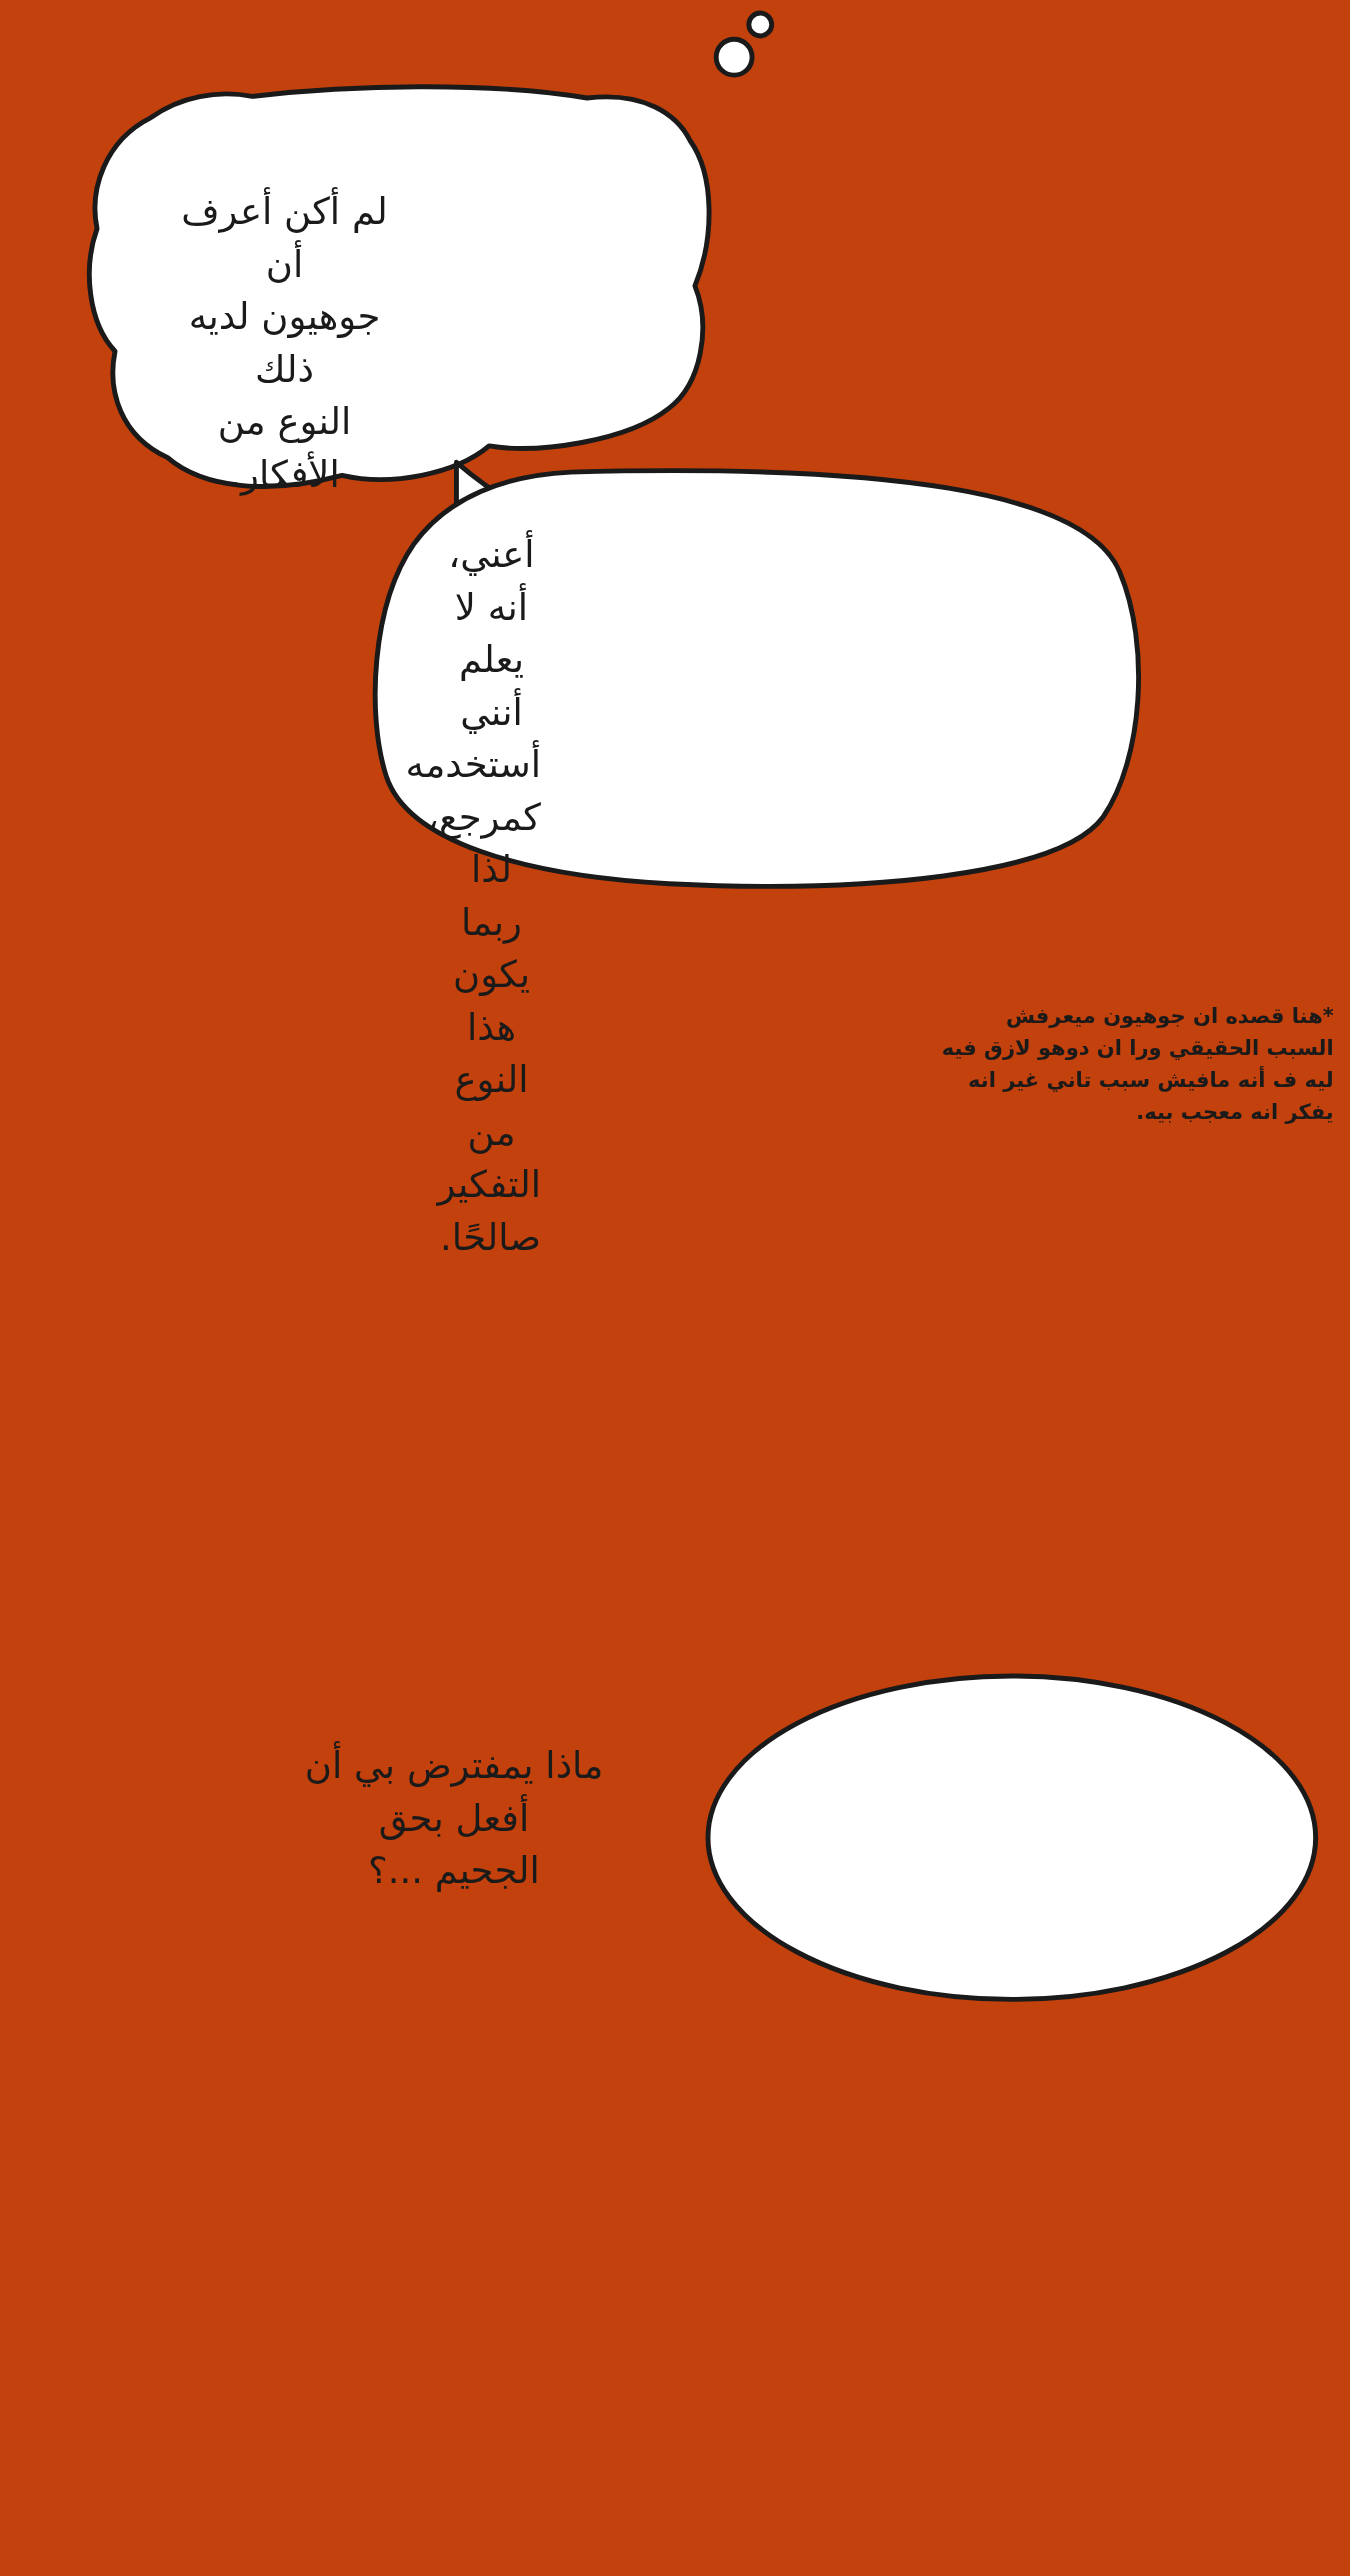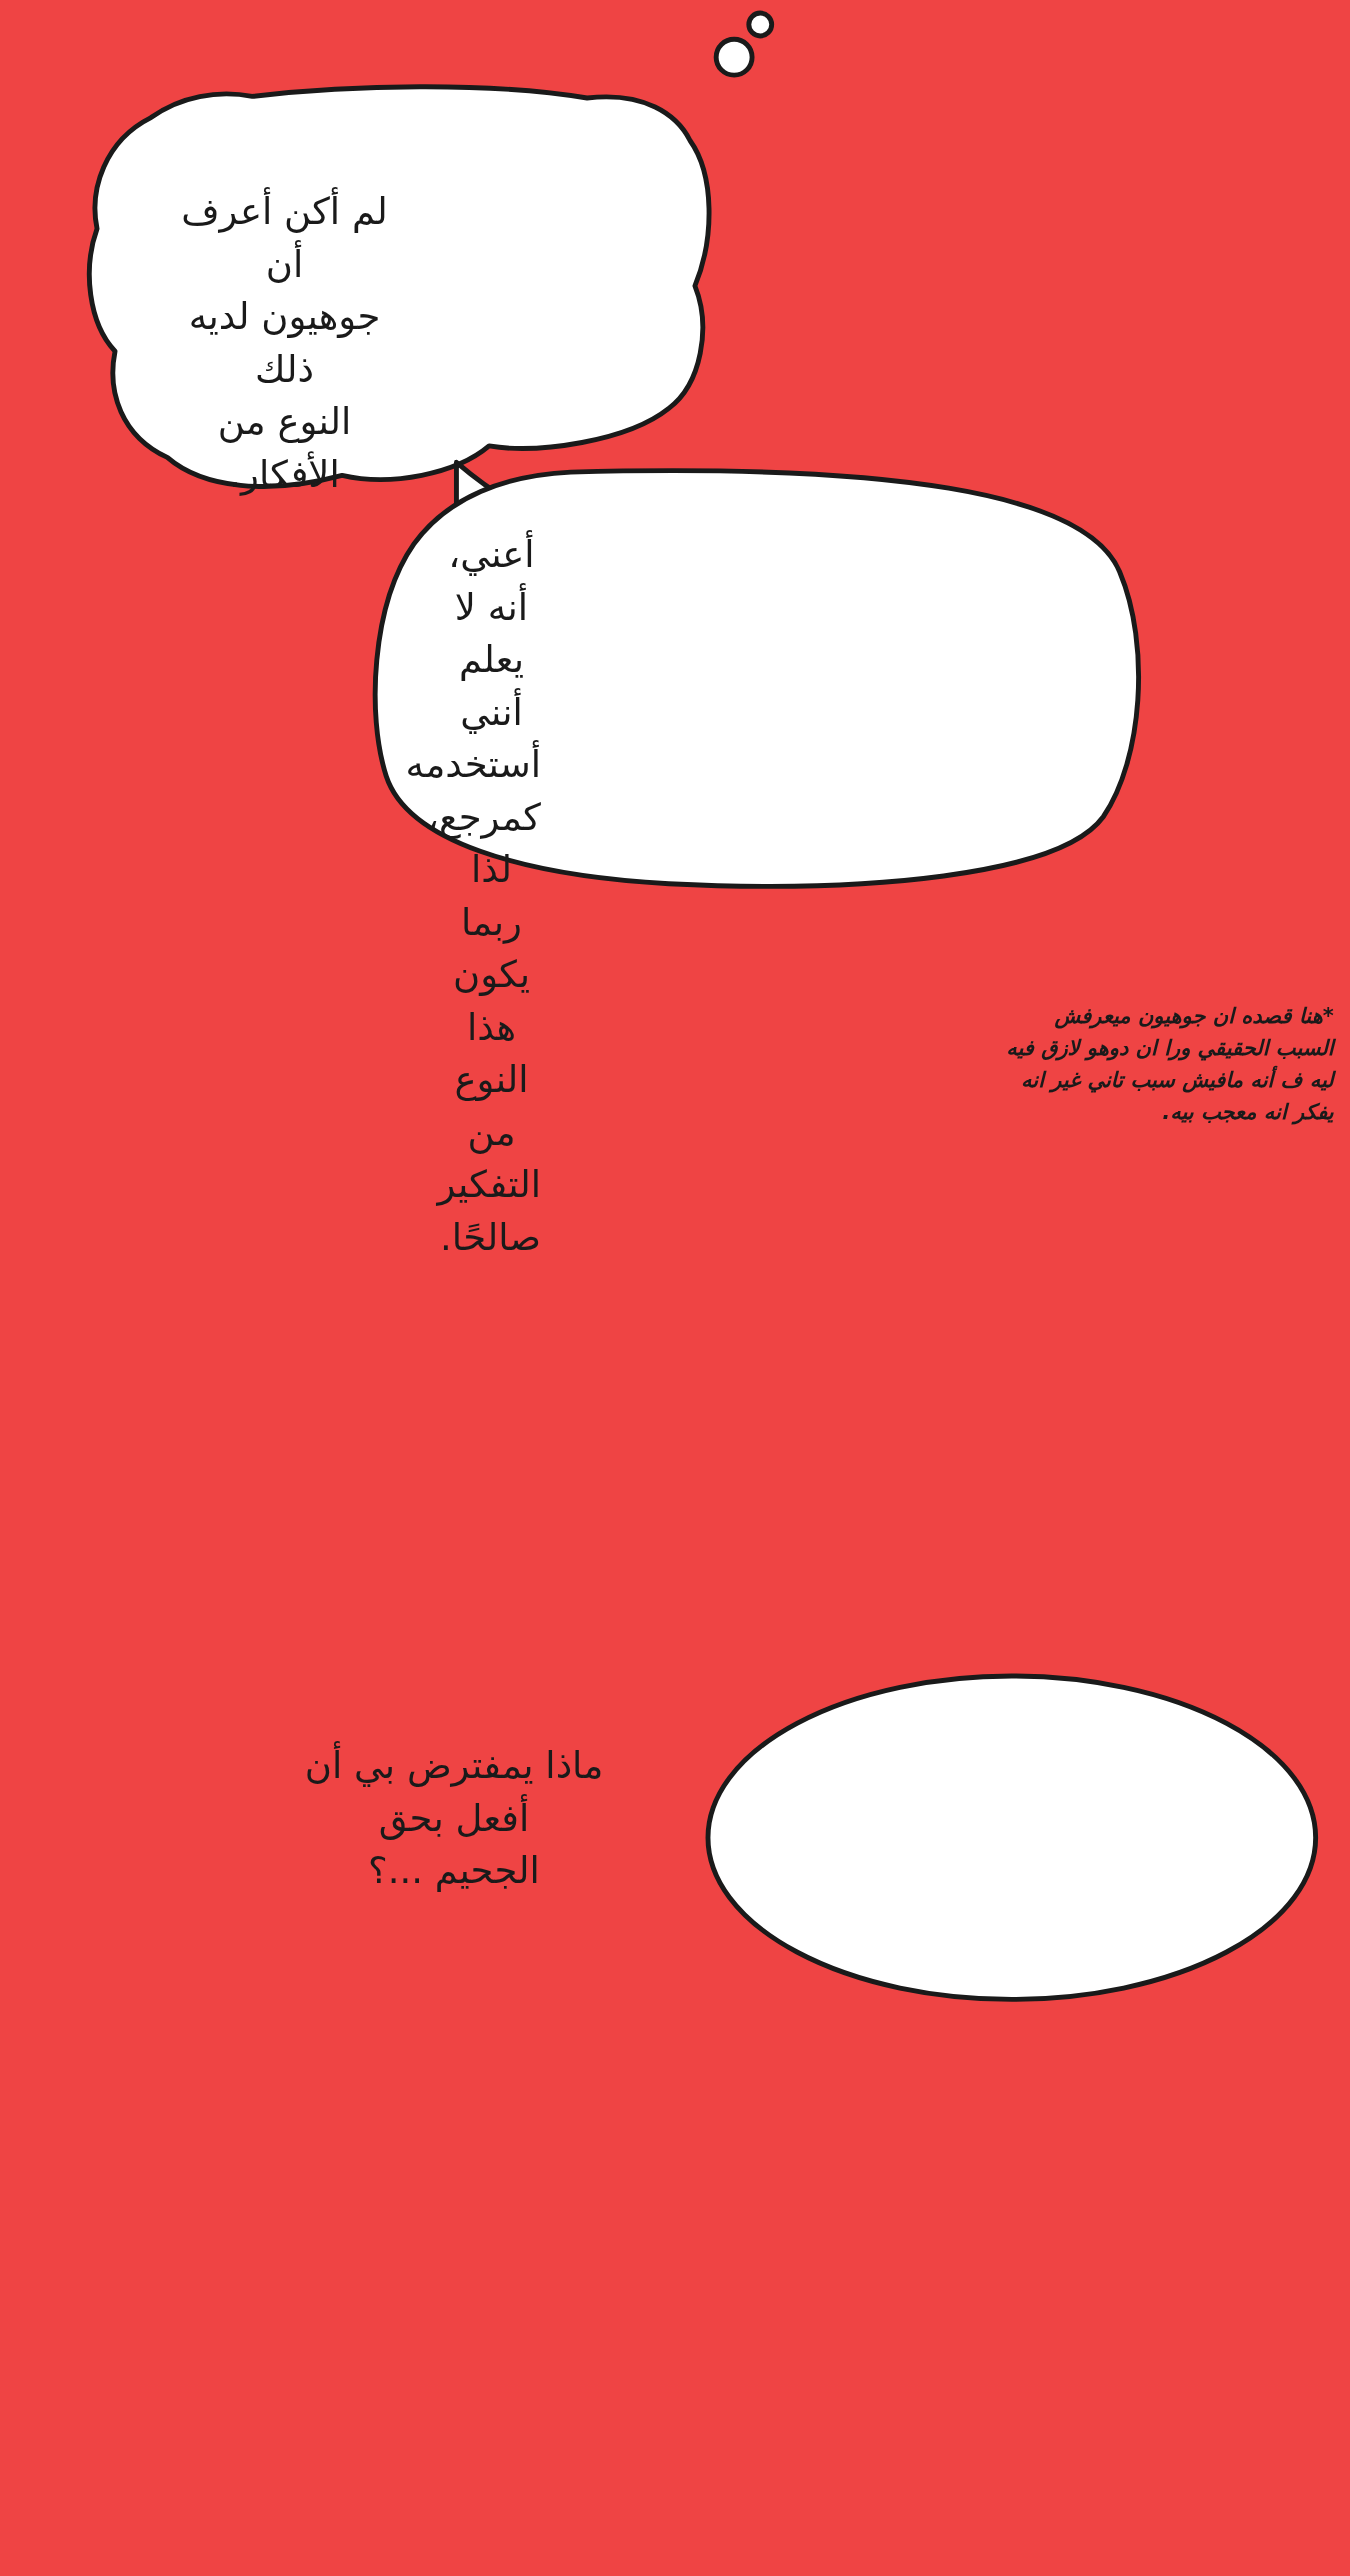--- a/index.html
+++ b/index.html
@@ -7,21 +7,21 @@
     padding: 0;
     background: #ffffff;
   }
   body {
     font-family: "DejaVu Sans", sans-serif;
   }
   #page {
     position: relative;
     width: 1351px;
     height: 2576px;
-    background: #ef4444;
+    background: #c2410c;
     overflow: hidden;
   }
   .bubble-layer {
     position: absolute;
     inset: 0;
     pointer-events: none;
   }
   .bubble-layer svg {
     position: absolute;
     top: 0;
@@ -70,21 +70,20 @@
     right: 16.3px;
     width: 498px;
     text-align: right;
     direction: rtl;
     font-size: 21px;
     font-weight: bold;
     line-height: 1.52;
     color: #1a1a1a;
     white-space: pre-line;
     font-family: "DejaVu Sans", sans-serif;
-    font-style: italic;
   }
 </style>
 </head>
 <body>
 
 <div id="page">
 
   <div class="bubble-layer">
     <svg viewBox="0 0 1654 3154" xmlns="http://www.w3.org/2000/svg" aria-hidden="true">
       <g fill="#ffffff" stroke="#1a1a1a" stroke-width="6" stroke-linejoin="round">

